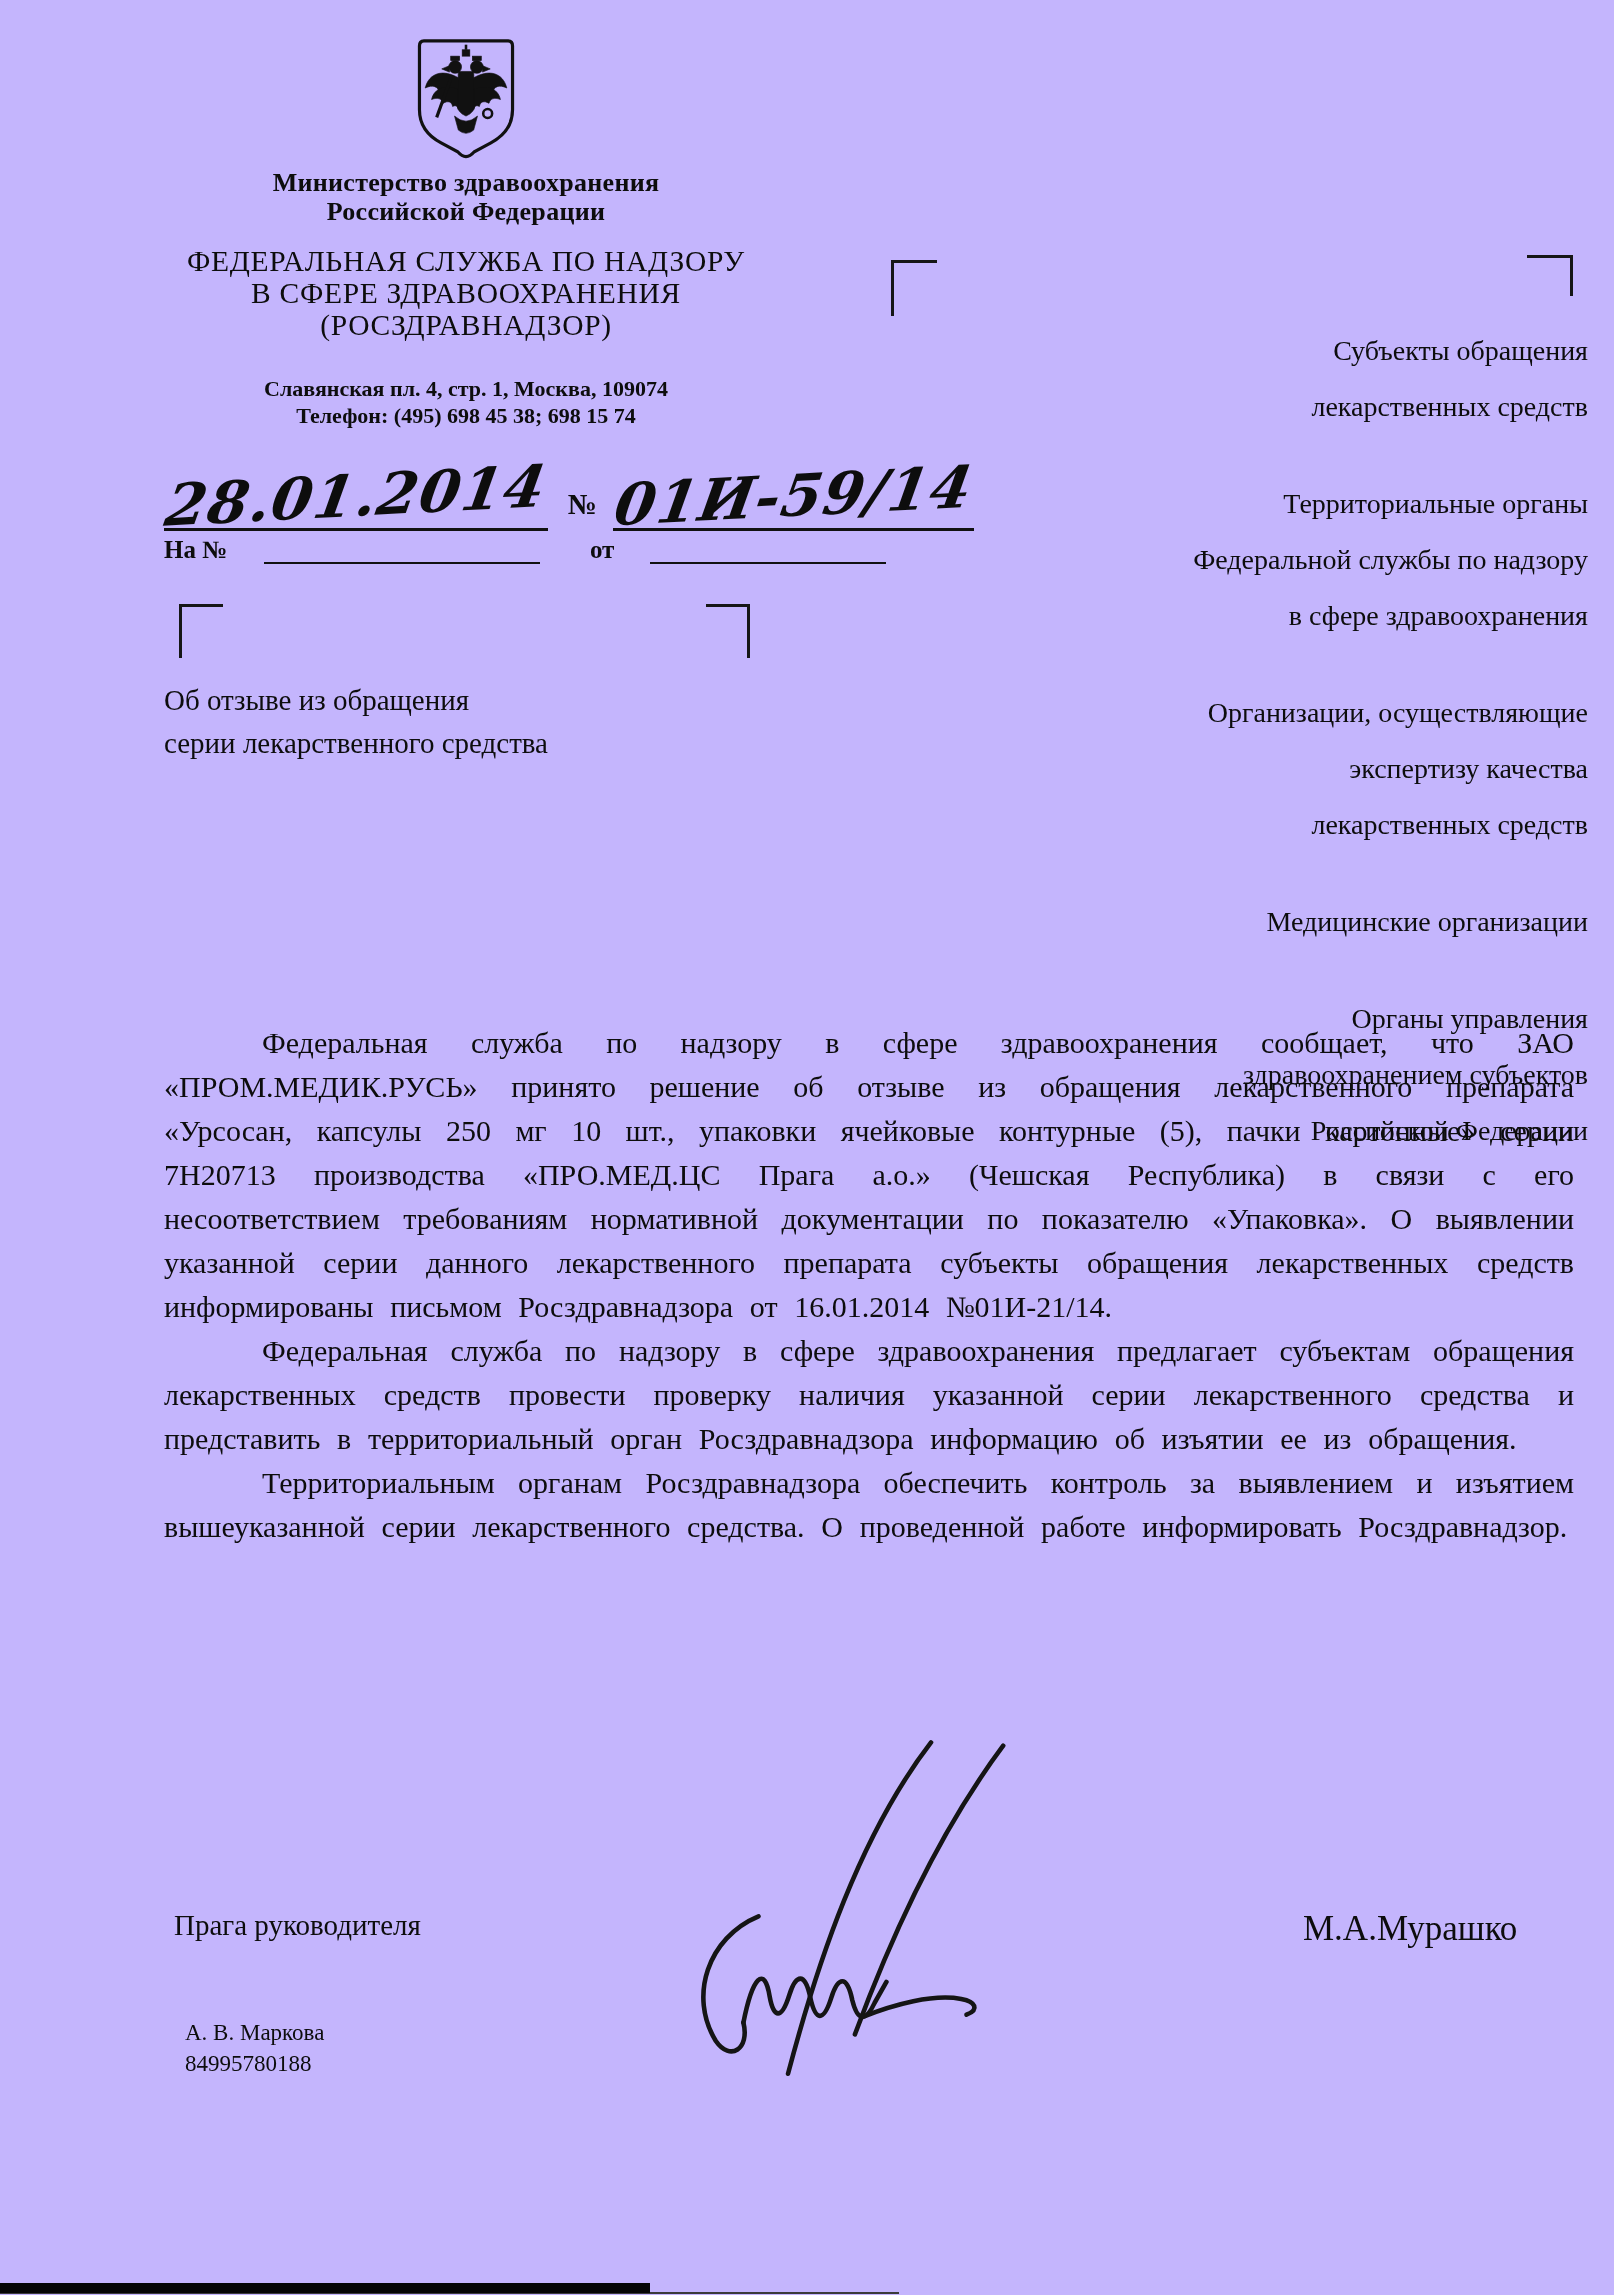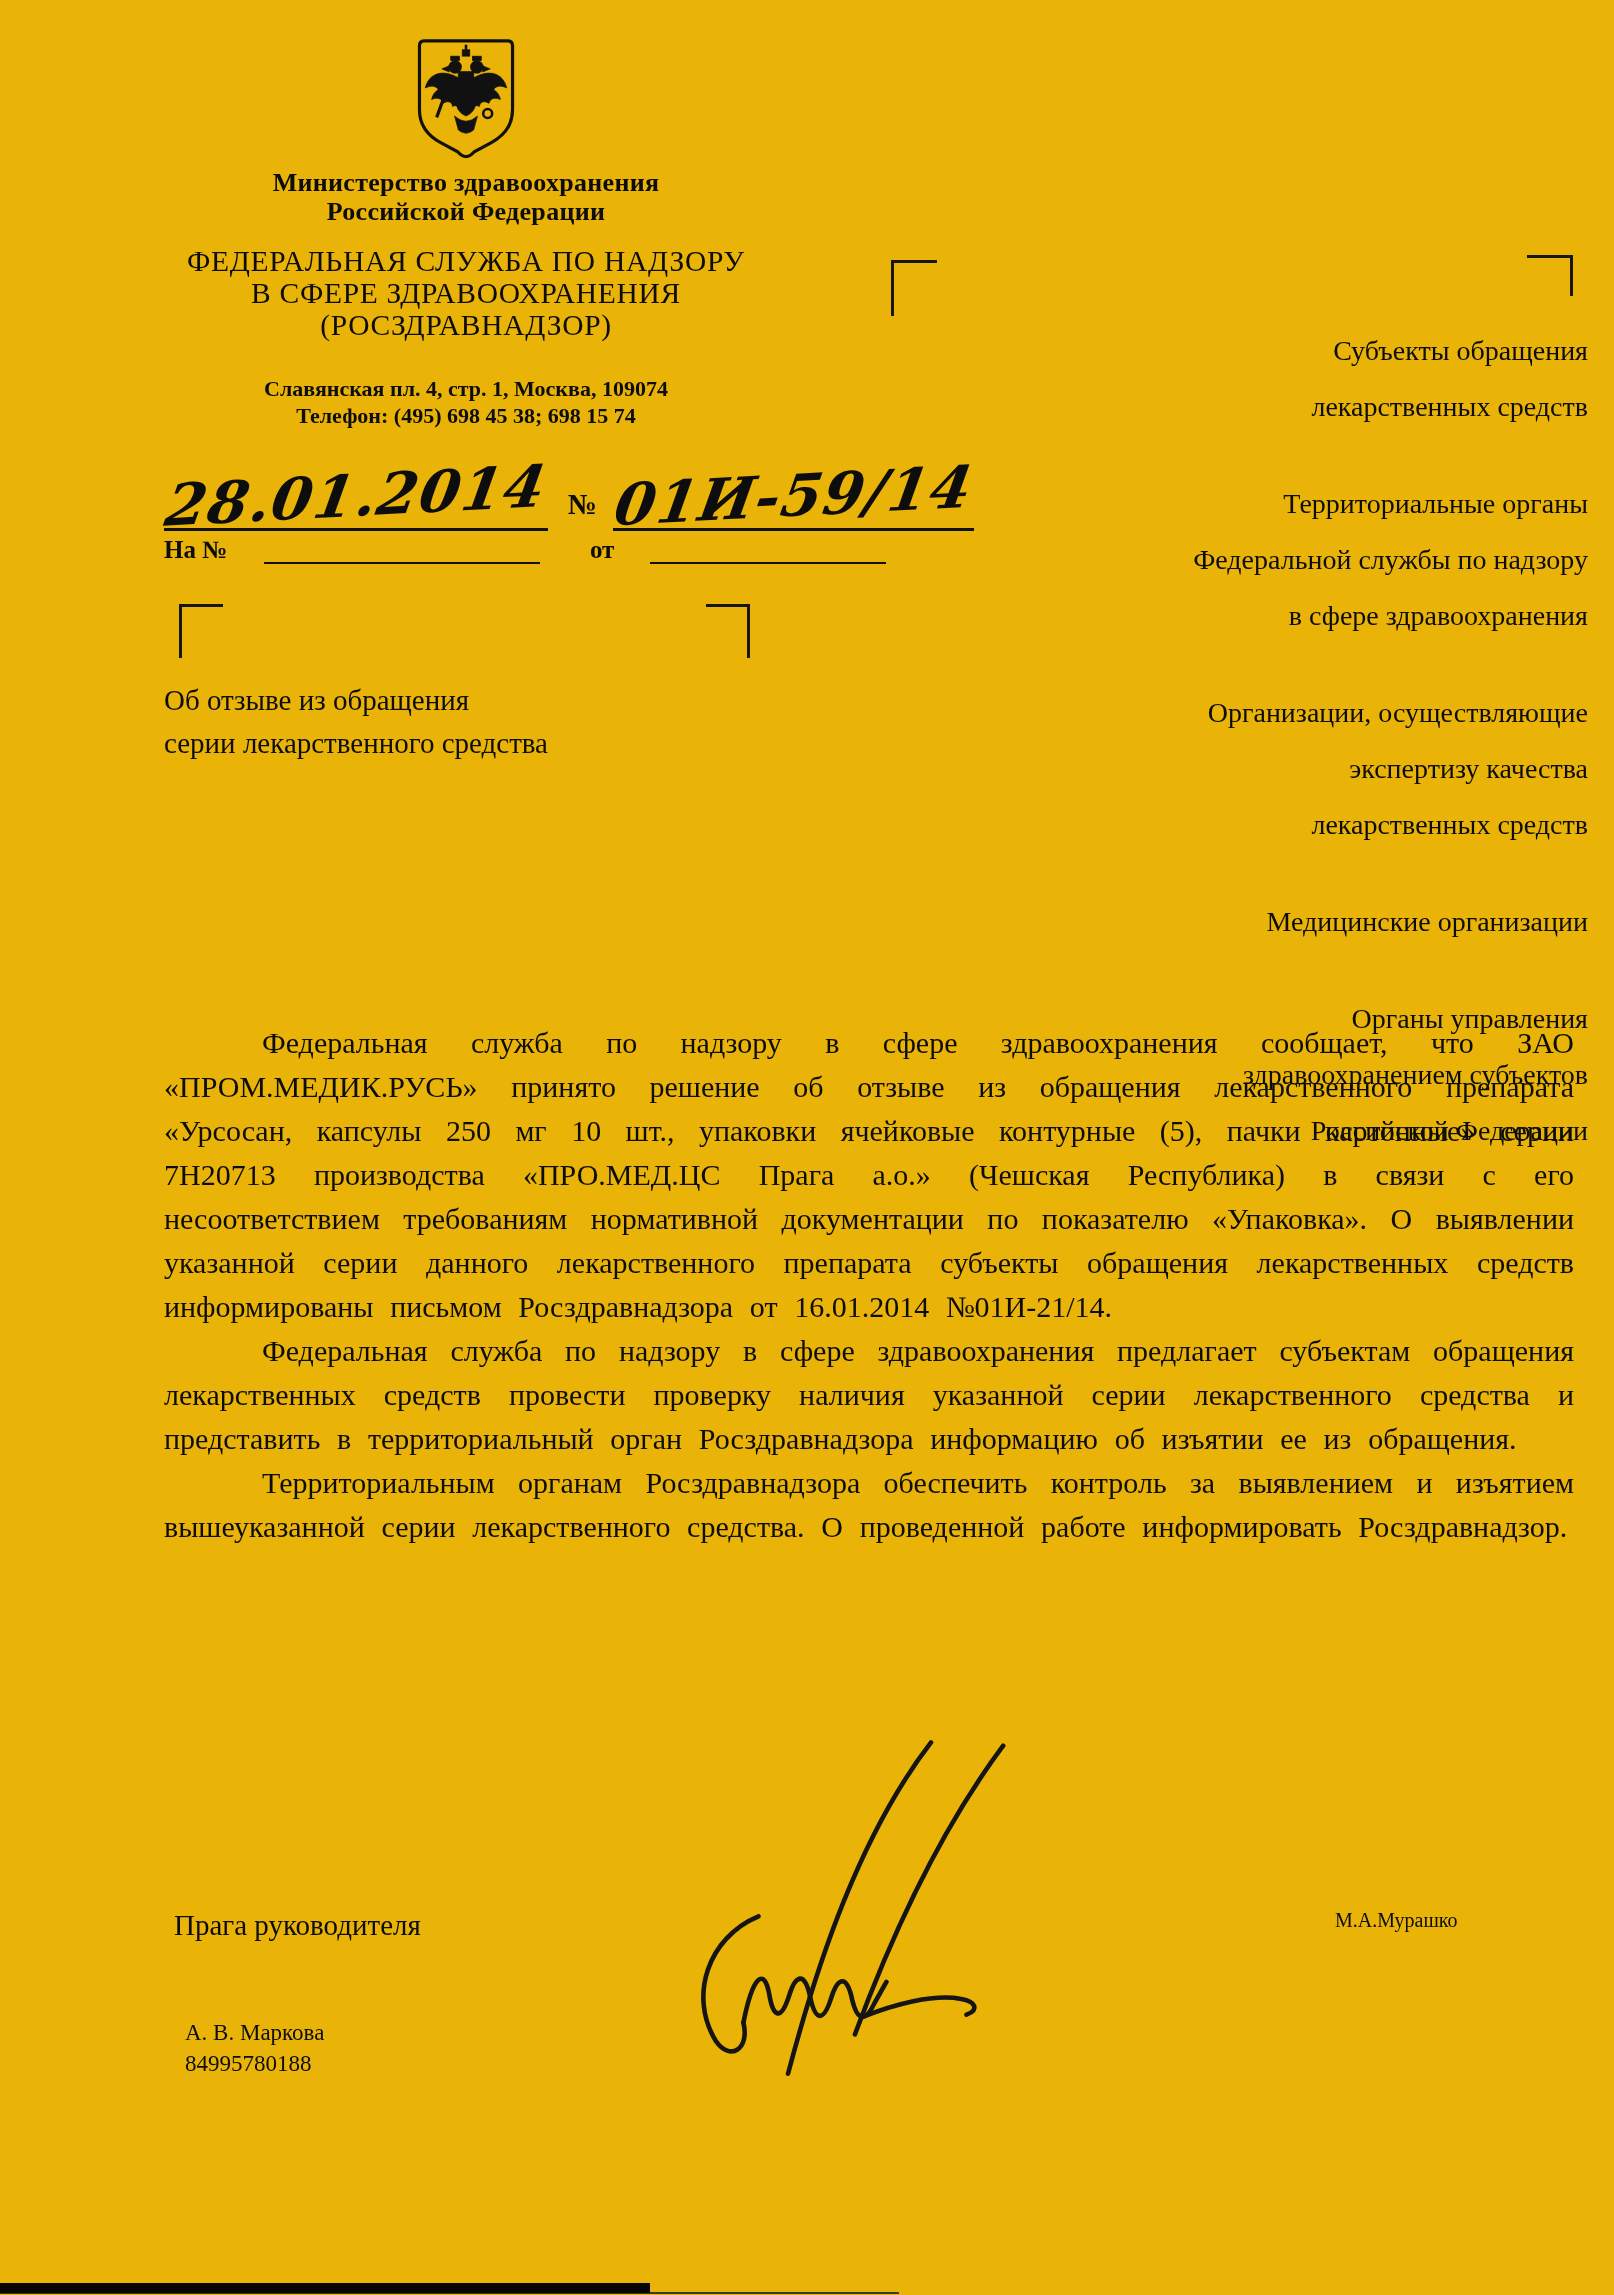--- a/index.html
+++ b/index.html
@@ -1,19 +1,19 @@
 <!DOCTYPE html>
 <html style="font-size:10.5px"><head>
 <meta charset="utf-8">
 <style>
   html,body{margin:0;padding:0;background:#777;}
   .page{
     position:relative;
     width:1614px;height:2295px;
-    background:#eab308;
+    background:#c4b5fd;
     font-family:"Liberation Serif", serif;
     color:#0d0d0d;
     overflow:hidden;
   }
   
   .hdr-left{
     position:absolute;left:154px;top:38px;width:624px;
     text-align:center;
   }
   .emblem{display:block;margin:0 auto 6.6px auto;}
@@ -83,21 +83,21 @@
   
   .body-text{
     position:absolute;left:164px;top:1021px;width:1410px;
     font-size:30px;line-height:44px;
     text-align:justify;word-spacing:9.2px;
   }
   .body-par{margin:0;text-indent:98px;}
 
   
   .signer-title{position:absolute;left:174px;top:1909px;font-size:29px;}
-  .signer-name{position:absolute;left:1303px;top:1909px;font-size:20px;margin-left:32px;}
+  .signer-name{position:absolute;left:1303px;top:1909px;font-size:35px;}
   .executor{position:absolute;left:185px;top:2017px;font-size:23px;line-height:31px;}
   .sig-svg{position:absolute;left:624px;top:1680px;}
 
   
   .bar-black{position:absolute;left:0;top:2283px;width:650px;height:9.8px;background:#050505;}
   .bar-gray{position:absolute;left:0;top:2292px;width:899px;height:2px;background:#3a3a3a;}
 </style>
 </head>
 <body>
 

